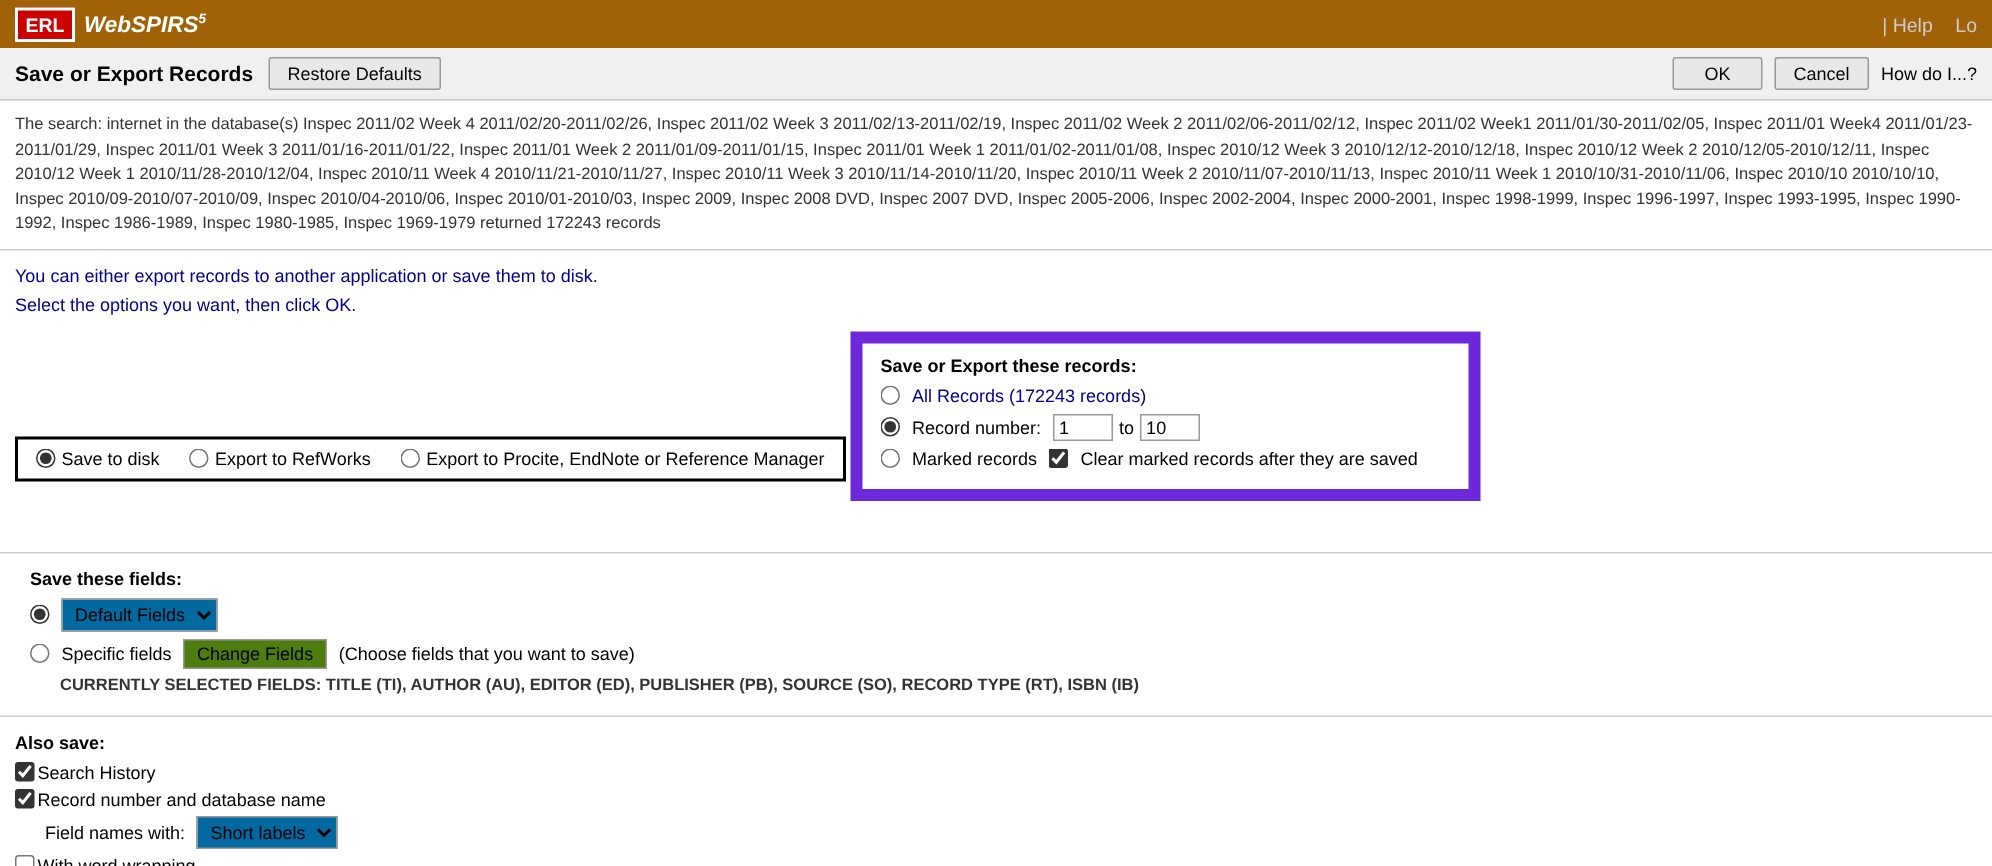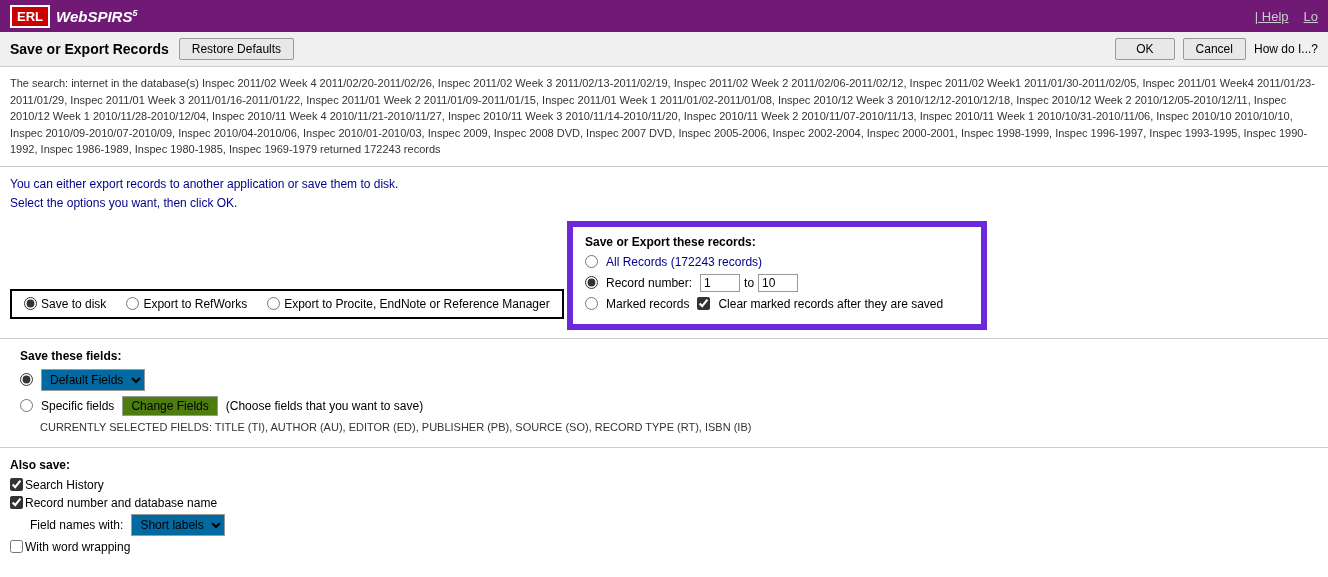--- a/index.html
+++ b/index.html
@@ -1,20 +1,20 @@
 <!DOCTYPE html>
 <html><head>
   <meta charset="utf-8">
   <style>
     * { box-sizing: border-box; margin: 0; padding: 0; }
     body { font-family: Arial, sans-serif; font-size: 12px; background: #fff; color: #000; }
 
     
     .header {
-      background: #701a75;
+      background: #a16207;
       height: 32px;
       display: flex;
       align-items: center;
       justify-content: space-between;
       padding: 0 10px;
       color: #fff;
     }
     .header-logo {
       display: flex;
       align-items: center;
@@ -34,21 +34,21 @@
       color: #fff;
       font-style: italic;
     }
     .header-right {
       display: flex;
       align-items: center;
       gap: 15px;
       font-size: 13px;
       color: #fff;
     }
-    .header-right span { color: #ccc; text-decoration: underline; }
+    .header-right span { color: #ccc; }
 
     
     .top-bar {
       background: #f0f0f0;
       border-bottom: 1px solid #ccc;
       padding: 6px 10px;
       display: flex;
       align-items: center;
       justify-content: space-between;
     }
@@ -117,24 +117,24 @@
     .radio-label {
       display: flex;
       align-items: center;
       gap: 4px;
       font-size: 12px;
       cursor: pointer;
     }
 
     
     .save-export-box {
-      border: 6px solid #6d28d9;
+      border: 8px solid #6d28d9;
       padding: 8px 12px;
       display: inline-block;
-      margin-bottom: 0;
+      margin-bottom: 26px;
       min-width: 420px;
     }
     .save-export-title {
       font-weight: bold;
       margin-bottom: 6px;
       font-size: 12px;
     }
     .save-export-row {
       display: flex;
       align-items: center;
@@ -196,20 +196,21 @@
       color: #000000;
       font-size: 12px;
       text-align: right;
     }
     .currently-selected {
       font-size: 11px;
       color: #333;
       margin-left: 20px;
       text-transform: uppercase;
       margin-bottom: 4px;
+      font-weight: bold;
     }
 
     
     .also-save-section {
       padding: 6px 10px;
     }
     .checkbox-row {
       display: flex;
       align-items: center;
       gap: 2px;

